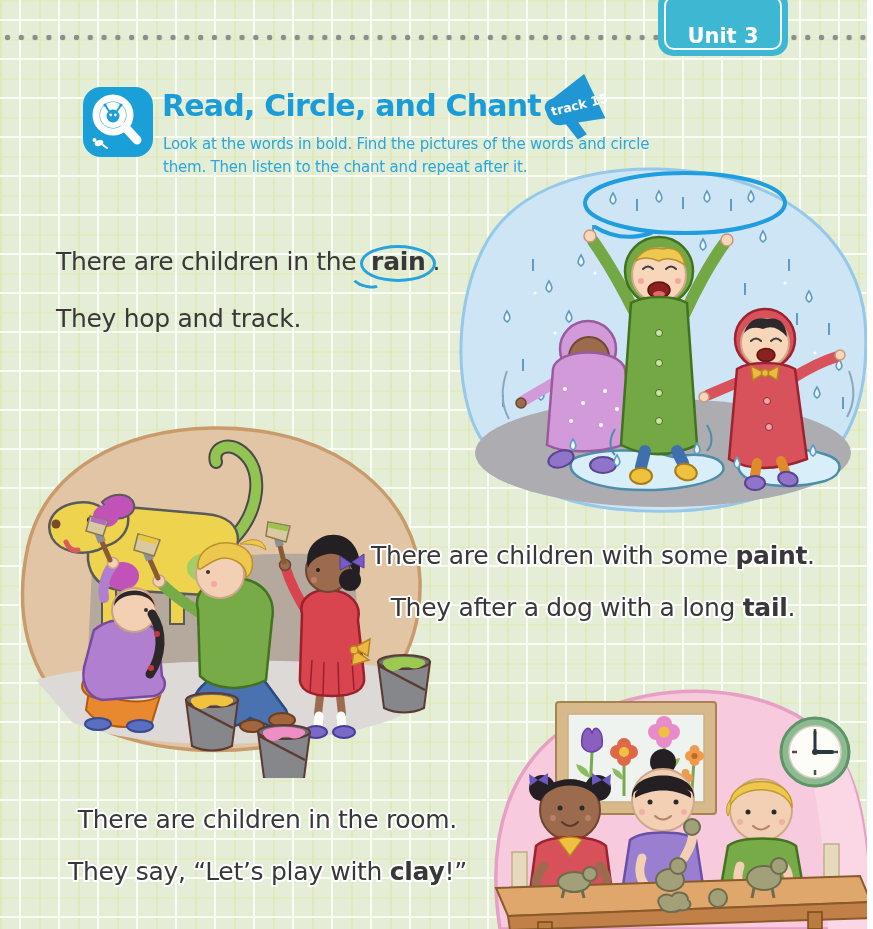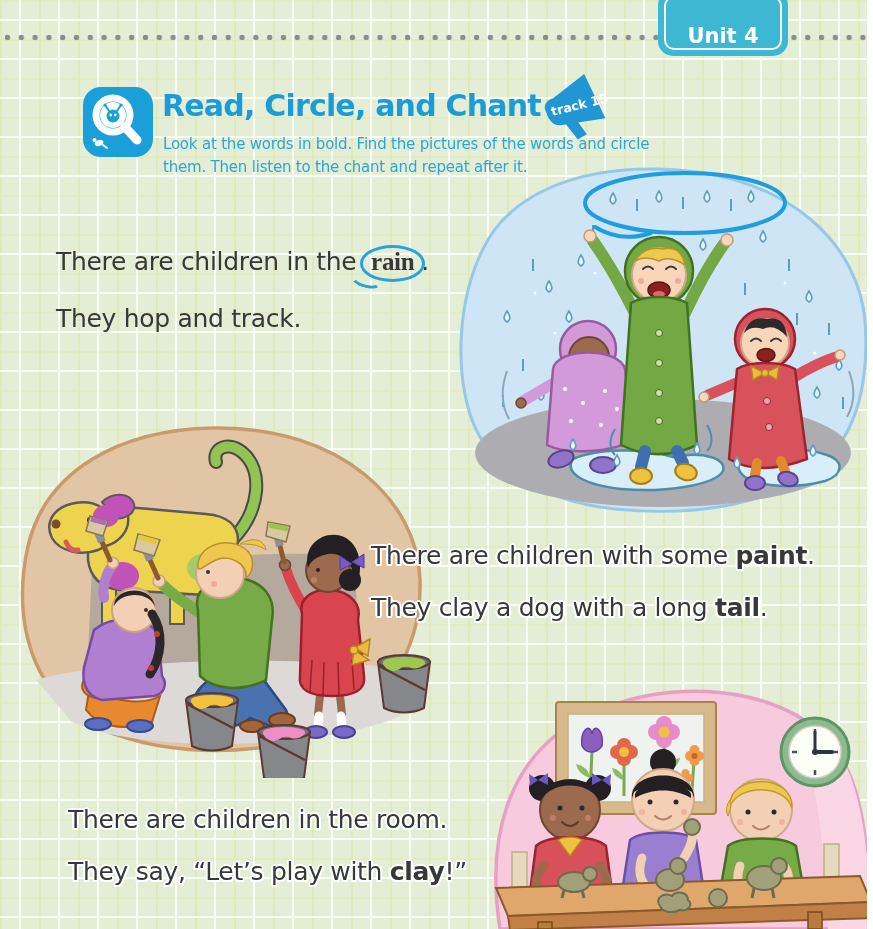--- a/index.html
+++ b/index.html
@@ -25,39 +25,39 @@
   .unit-tab::before{content:'';position:absolute;inset:6px;border:2px solid rgba(255,255,255,.95);border-radius:10px;}
   .hicon{position:absolute;left:82px;top:86px;z-index:3;}
   .title{position:absolute;left:162px;top:88px;font-size:30px;font-weight:bold;color:#1b9cd8;letter-spacing:-0.8px;z-index:3;white-space:nowrap;}
   .track{position:absolute;left:530px;top:72px;z-index:3;}
   .instructions{position:absolute;left:163px;top:133px;width:500px;z-index:3;
     font-size:15px;line-height:1.55;color:#2aa6da;letter-spacing:-0.2px;}
   .instructions span{display:block;white-space:nowrap;}
   .scene{position:absolute;}
   .verse{position:absolute;font-size:25px;color:#383838;line-height:52px;letter-spacing:-0.3px;white-space:nowrap;z-index:4;}
   .halo{text-shadow:2px 0 0 #fff,-2px 0 0 #fff,0 2px 0 #fff,0 -2px 0 #fff,
-    1.5px 1.5px 0 #fff,-1.5px 1.5px 0 #fff,1.5px -1.5px 0 #fff,-1.5px -1.5px 0 #fff;}
+    1.5px 1.5px 0 #fff,-1.5px 1.5px 0 #fff,1.5px -1.5px 0 #fff,-1.5px -1.5px 0 #fff;text-align:center;}
   .v-rain{left:56px;top:234px;}
   .v-paint{left:371px;top:530px;}
   .v-clay{left:68px;top:794px;}
   .verse b{font-weight:bold;}
   .circled{position:relative;display:inline-block;border:3px solid #29a3de;border-radius:50%;
-    padding:0 8px 2px;margin:11px -4px;line-height:1.15;font-family:Liberation Serif, serif;}
+    padding:0 8px 2px;margin:11px -4px;line-height:1.15;}
   .circled::after{content:'';position:absolute;left:-12px;bottom:-9px;width:26px;height:12px;
     border:3px solid transparent;border-bottom-color:#29a3de;border-radius:50%;transform:rotate(14deg);}
 </style>
 </head>
 <body>
 
 <div class="page">
 
   <div class="dots"></div>
 
   <div class="unit-tab">
-    <span>Unit 4</span>
+    <span>Unit 3</span>
   </div>
 
   <svg class="hicon" width="72" height="72" viewBox="0 0 72 72">
     <rect x="1" y="1" width="70" height="70" rx="18" fill="#1b9fd9"></rect>
     <circle cx="31" cy="29" r="17" fill="none" stroke="#fff" stroke-width="7"></circle>
     <circle cx="31" cy="29" r="13" fill="#fff"></circle>
     <g>
       <circle cx="31" cy="30" r="6.5" fill="#1b9fd9"></circle>
       <path d="M27 25 L23 19 M35 25 L39 19" stroke="#1b9fd9" stroke-width="2" stroke-linecap="round" fill="none"></path>
       <circle cx="23" cy="19" r="1.6" fill="#1b9fd9"></circle>
@@ -441,21 +441,21 @@
     </g>
   </svg>
 
   <div class="verse v-rain">
     <div><span>There are children in the </span><span class="circled"><b>rain</b></span><span>.</span></div>
     <div>They hop and track.</div>
   </div>
 
   <div class="verse v-paint halo">
     <div><span>There are children with some </span><b>paint</b><span>.</span></div>
-    <div><span>They clay a dog with a long </span><b>tail</b><span>.</span></div>
+    <div><span>They after a dog with a long </span><b>tail</b><span>.</span></div>
   </div>
 
   <div class="verse v-clay halo">
     <div>There are children in the room.</div>
     <div><span>They say, “Let’s play with </span><b>clay</b><span>!”</span></div>
   </div>
 
 </div>
 
 </body></html>

